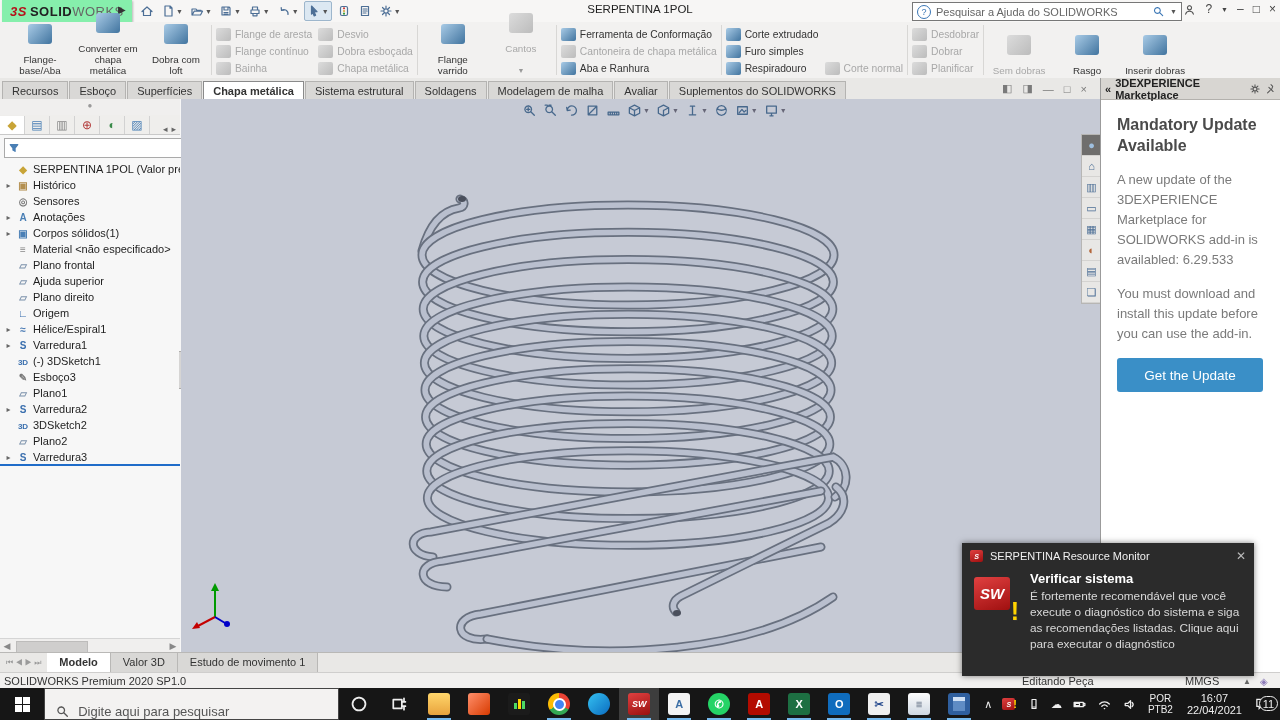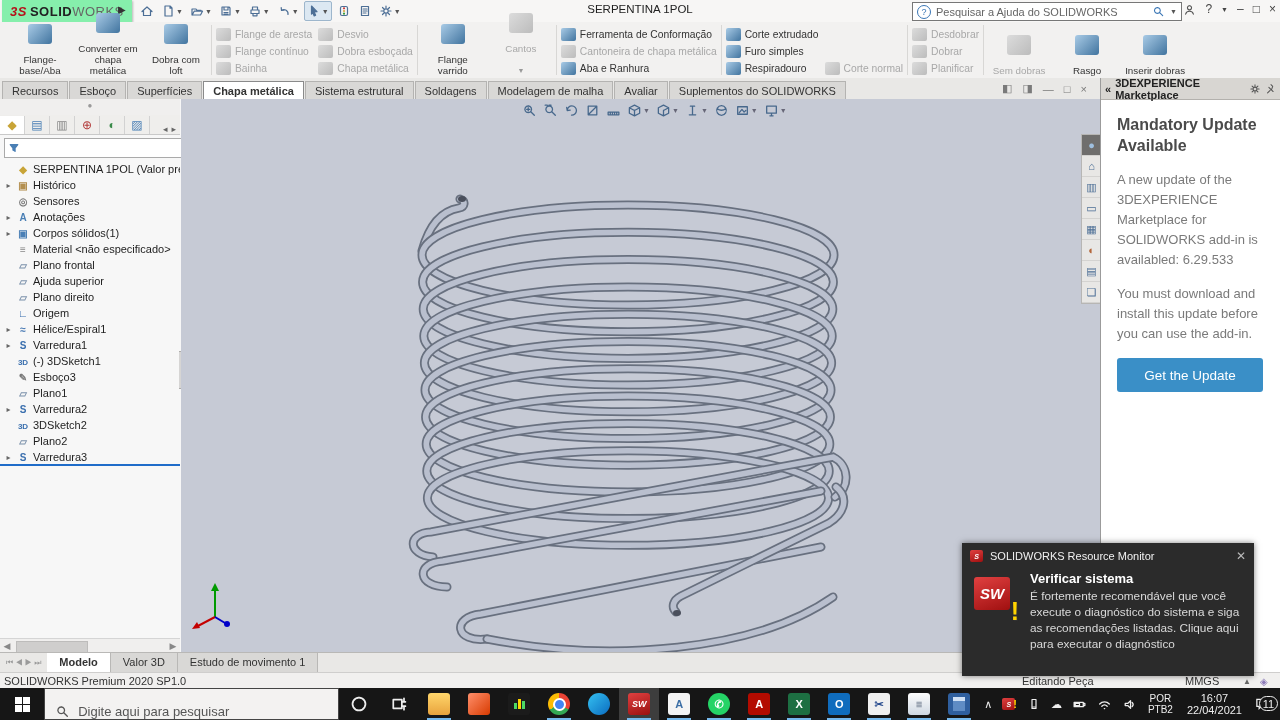--- a/index.html
+++ b/index.html
@@ -672,21 +672,21 @@
     <div id="rp-title">Mandatory Update Available</div>
     <div class="rp-p">A new update of the 3DEXPERIENCE Marketplace for SOLIDWORKS add-in is availabled: 6.29.533</div>
     <div class="rp-p">You must download and install this update before you can use the add-in.</div>
     <div id="rp-btn" style="background: rgb(58, 143, 199);">Get the Update</div>
   </div>
 </div>
 
 <div class="abs" id="toast">
   <div id="toast-head">
     <span class="swmini">S</span>
-    <span class="grow">SOLIDWORKS Resource Monitor</span>
+    <span class="grow">SERPENTINA Resource Monitor</span>
     <span id="toast-close">✕</span>
   </div>
   <div id="toast-body">
     <div id="swcube">
       <div class="cube">SW</div>
         <div class="bang">!</div>
     </div>
     <div>
       <div id="toast-title">Verificar sistema</div>
       <div id="toast-text">É fortemente recomendável que você execute o diagnóstico do sistema e siga as recomendações listadas. Clique aqui para executar o diagnóstico</div>

